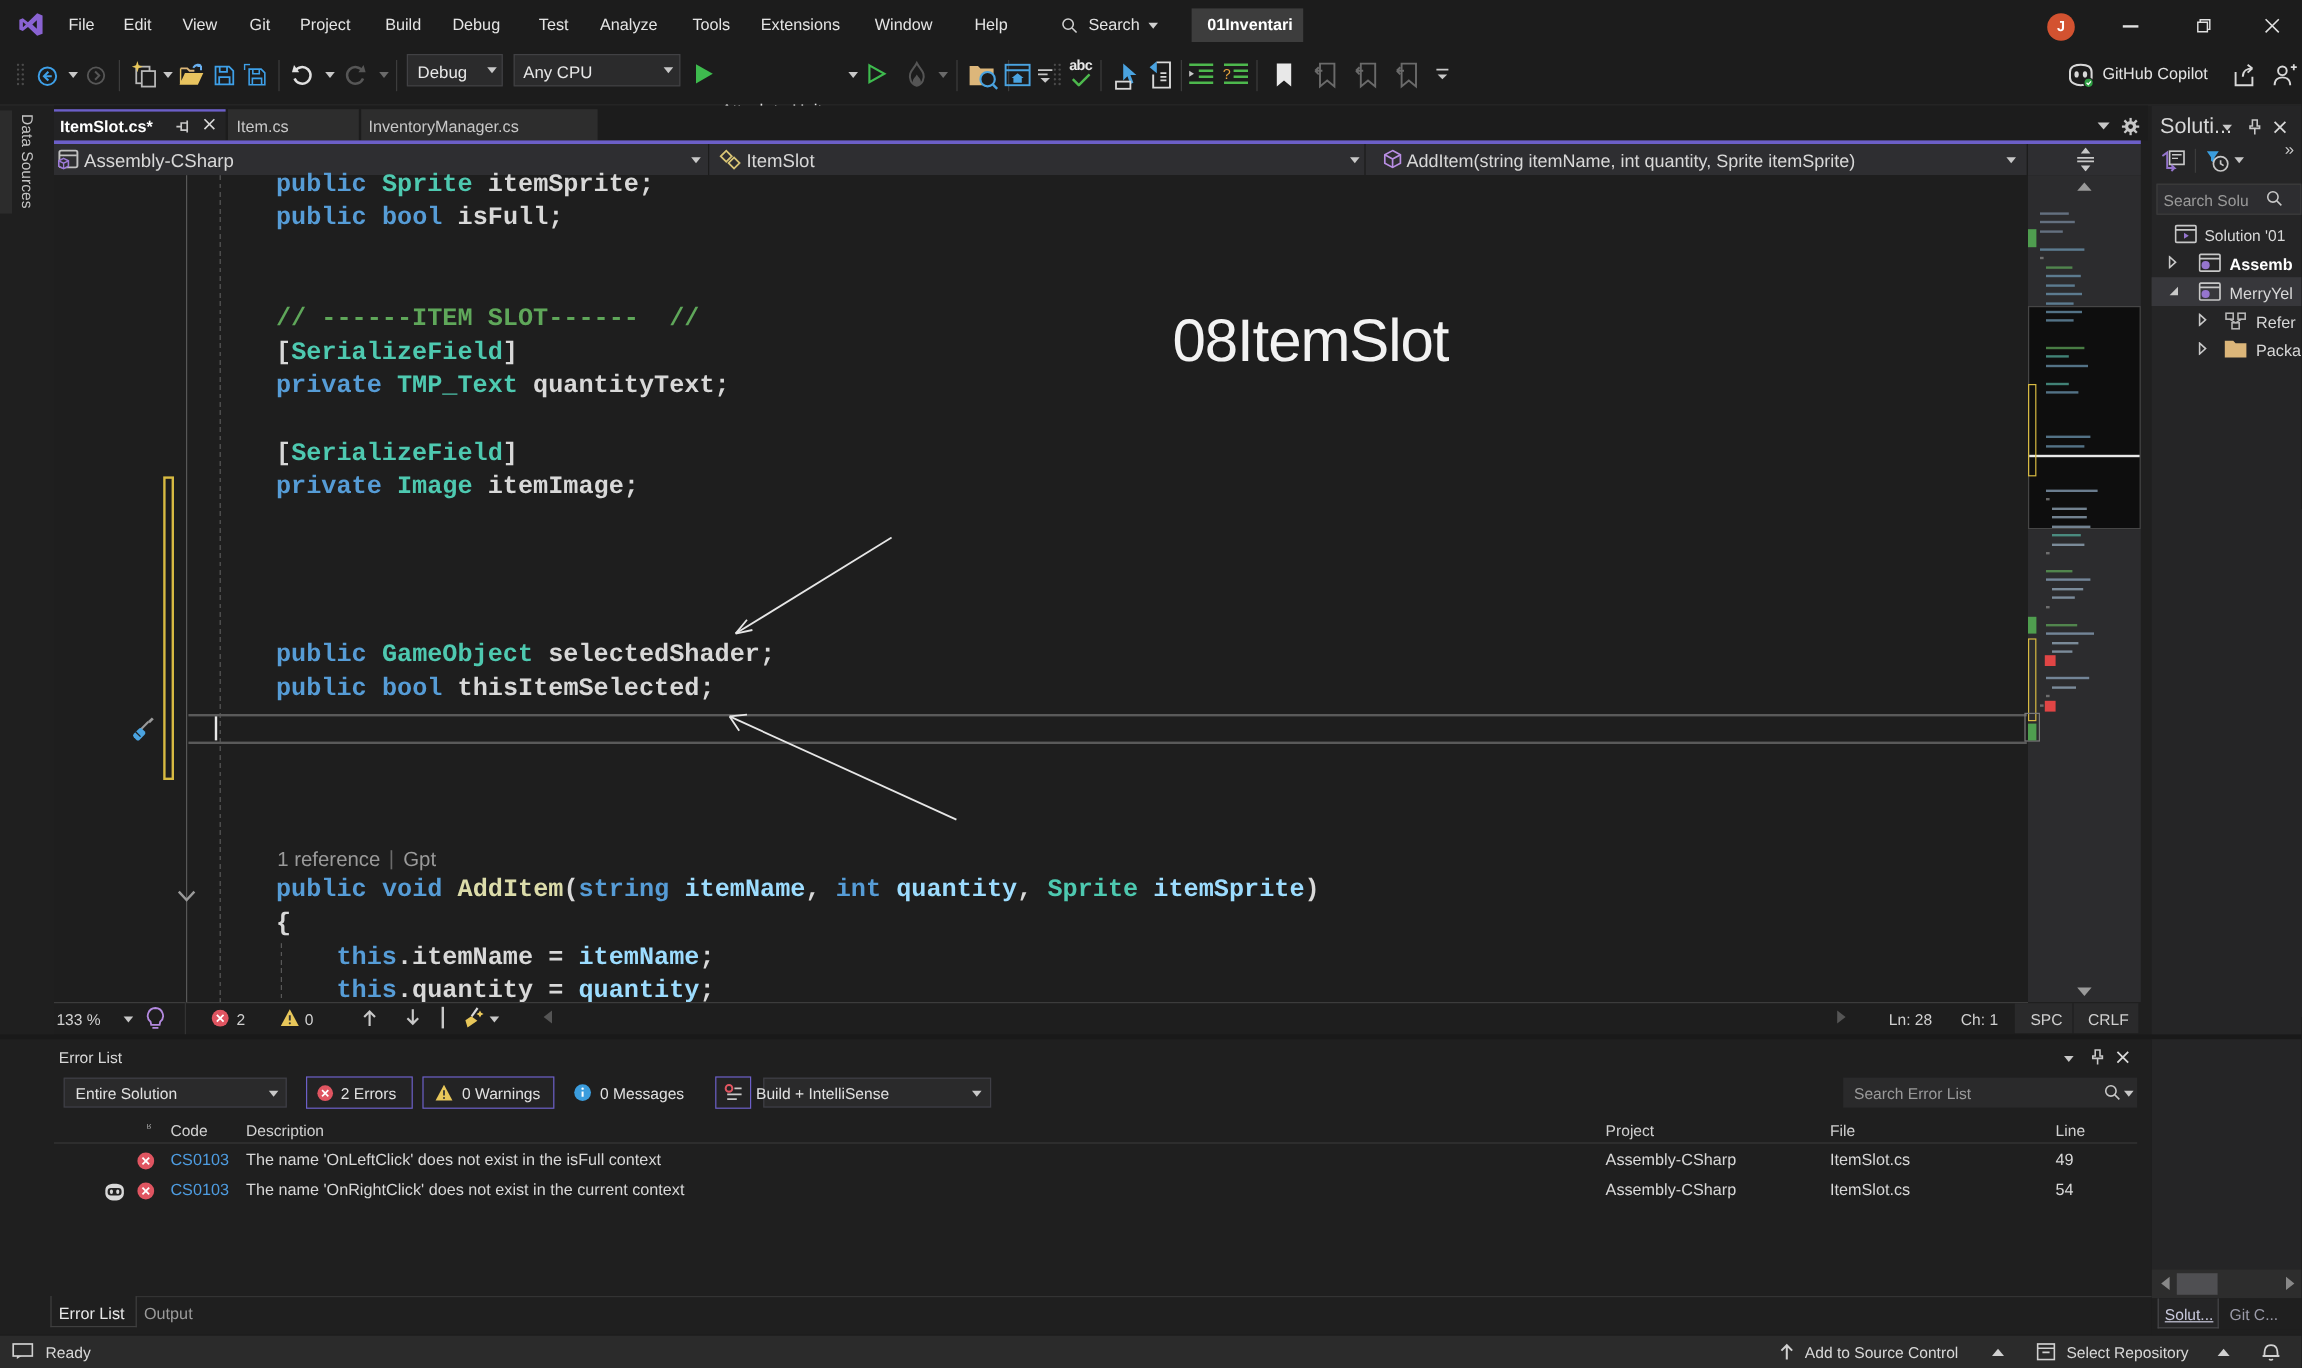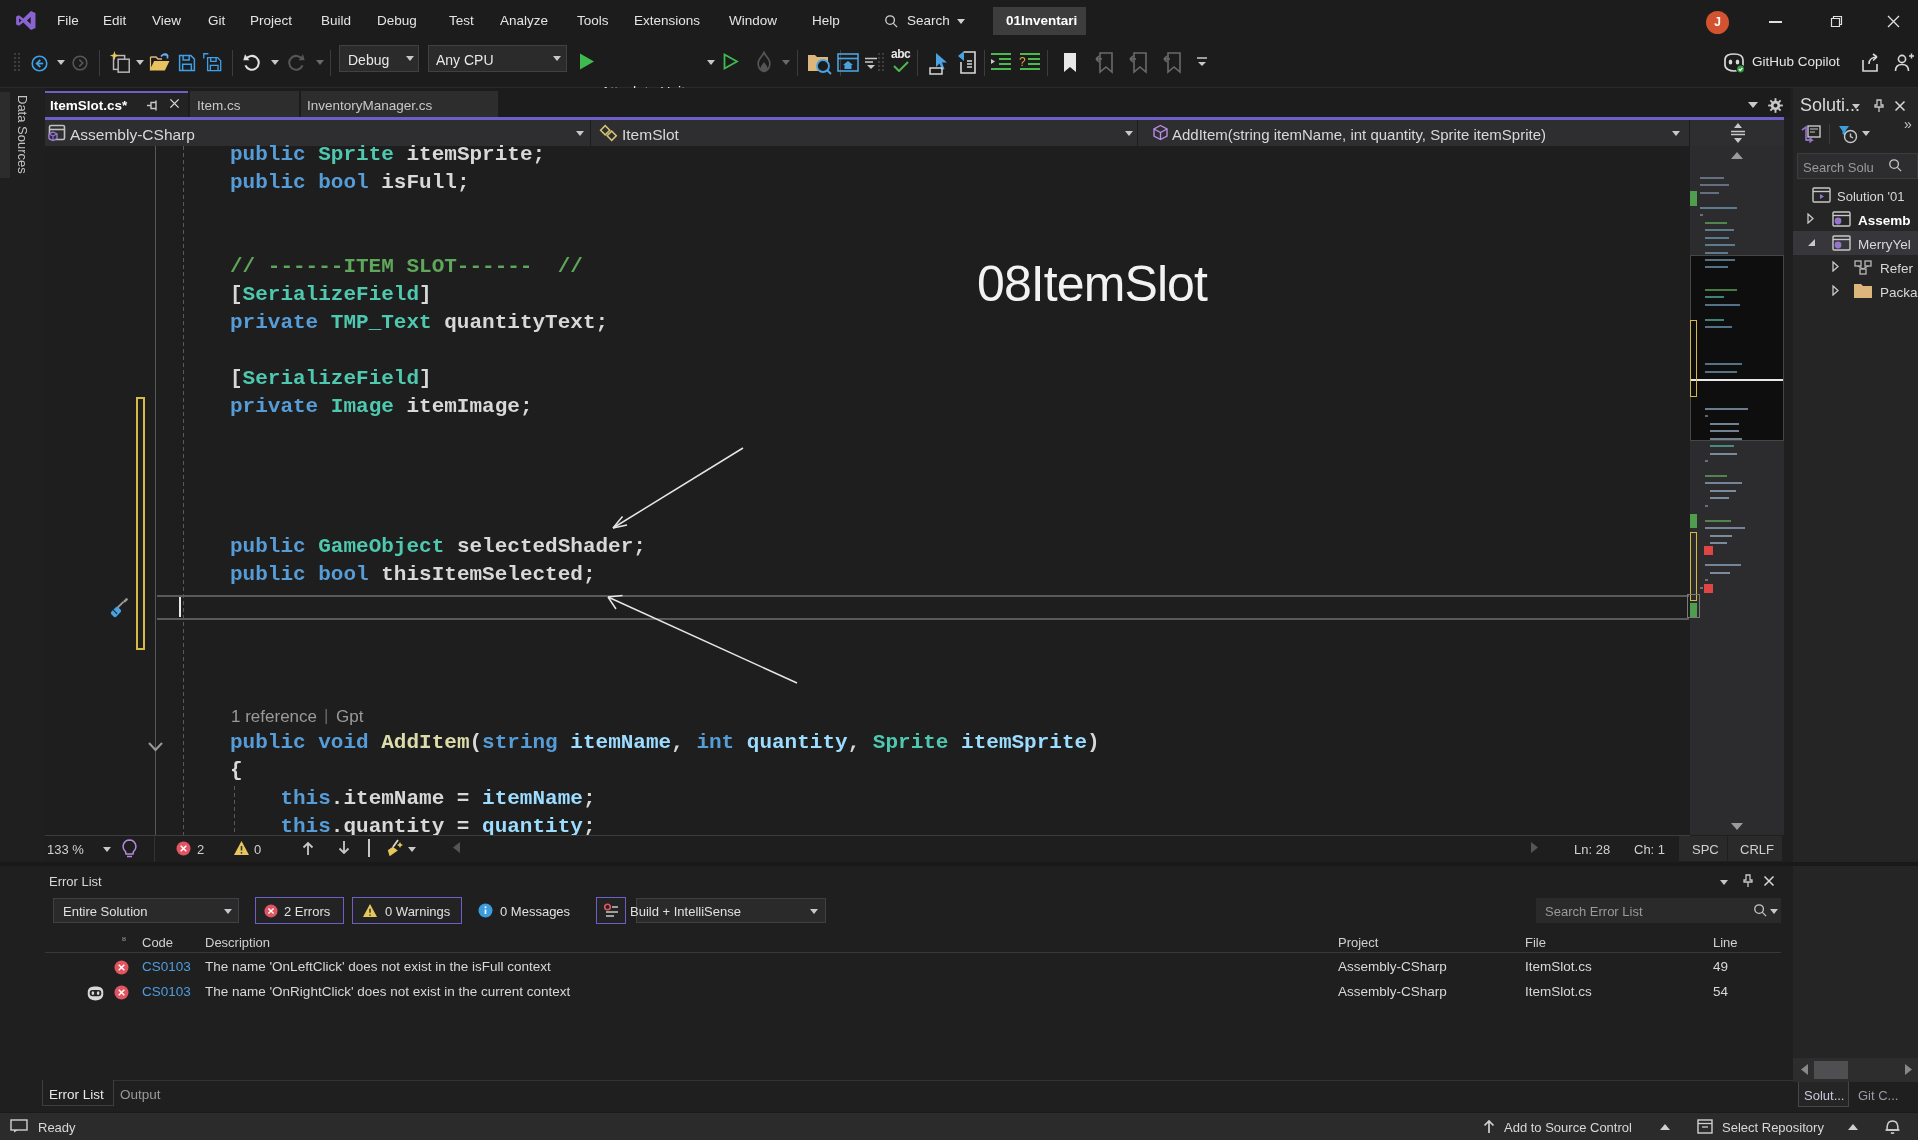--- a/index.html
+++ b/index.html
@@ -484,21 +484,21 @@
 <div class="abs" style="left:1793px;top:1058px;width:125px;height:24px;background:#2d2d2d;"></div>
 <svg class="abs" style="left:1800px;top:1063px" width="9" height="13" viewBox="0 0 9 13">
     <path d="M8 1 1 6.5 8 12z" fill="#888"></path>
   </svg>
 <svg class="abs" style="left:1904px;top:1063px" width="9" height="13" viewBox="0 0 9 13">
     <path d="M1 1 8 6.5 1 12z" fill="#888"></path>
   </svg>
 <div class="abs" style="left:1814px;top:1061px;width:34px;height:18px;background:#4f4f52;"></div>
 <div class="abs" style="left:1793px;top:1082px;width:125px;height:26px;background:#1f1f1f;"></div>
 <div class="abs" style="left:1798px;top:1082px;width:51px;height:25px;background:#252526;border:1px solid #464649;border-top:none;"></div>
-<div class="abs" style="left:1804px;top:1087px;color:#c9c9dd;font-size:13px;line-height:17px;white-space:pre;">Solut...</div>
+<div class="abs" style="left:1804px;top:1087px;color:#c9c9dd;font-size:13px;line-height:17px;white-space:pre;text-decoration:underline;">Solut...</div>
 <div class="abs" style="left:1858px;top:1087px;color:#9a9aa8;font-size:13px;line-height:17px;white-space:pre;">Git C...</div>
 <div class="abs" style="left:0px;top:862px;width:1918px;height:4px;background:#191919;"></div>
 <div class="abs" style="left:0px;top:866px;width:1793px;height:246px;background:#1f1f1f;"></div>
 <div class="abs" style="left:49px;top:873px;color:#d8d8d8;font-size:13px;line-height:17px;white-space:pre;">Error List</div>
 <div class="abs" style="left:1720px;top:880px;border-left:4px solid transparent;border-right:4px solid transparent;border-top:5px solid #c8c8c8"></div>
 <svg class="abs" style="left:1741px;top:874px" width="14" height="14" viewBox="0 0 14 14">
 <path d="M5 1 9 1 9 6 11 6 11 8 3 8 3 6 5 6z M7 8 7 13" stroke="#c8c8c8" stroke-width="1.3" fill="none"></path>
   </svg>
 <svg class="abs" style="left:1763px;top:875px" width="12" height="12" viewBox="0 0 12 12">
     <path d="M1.5 1.5 10.5 10.5 M10.5 1.5 1.5 10.5" stroke="#d8d8d8" stroke-width="1.5"></path>

